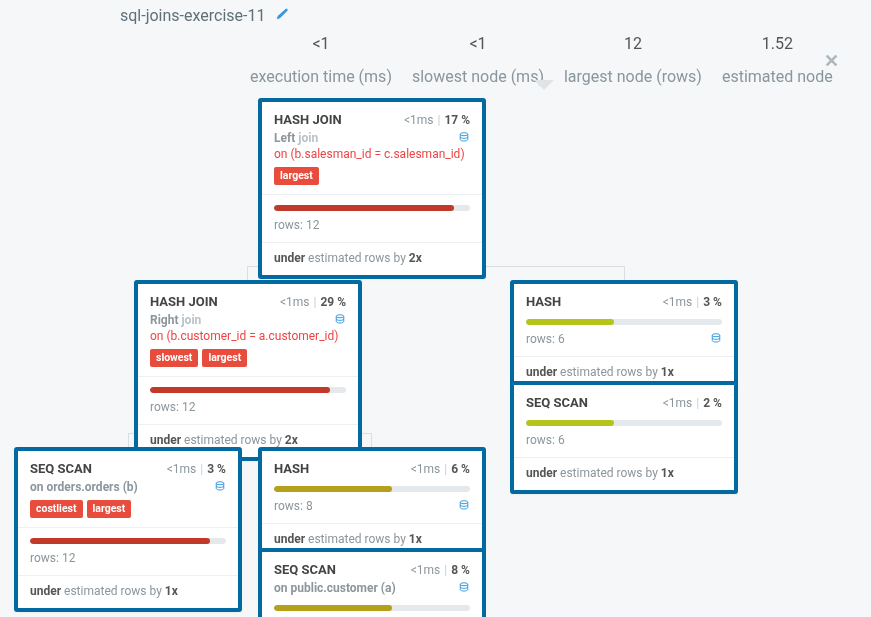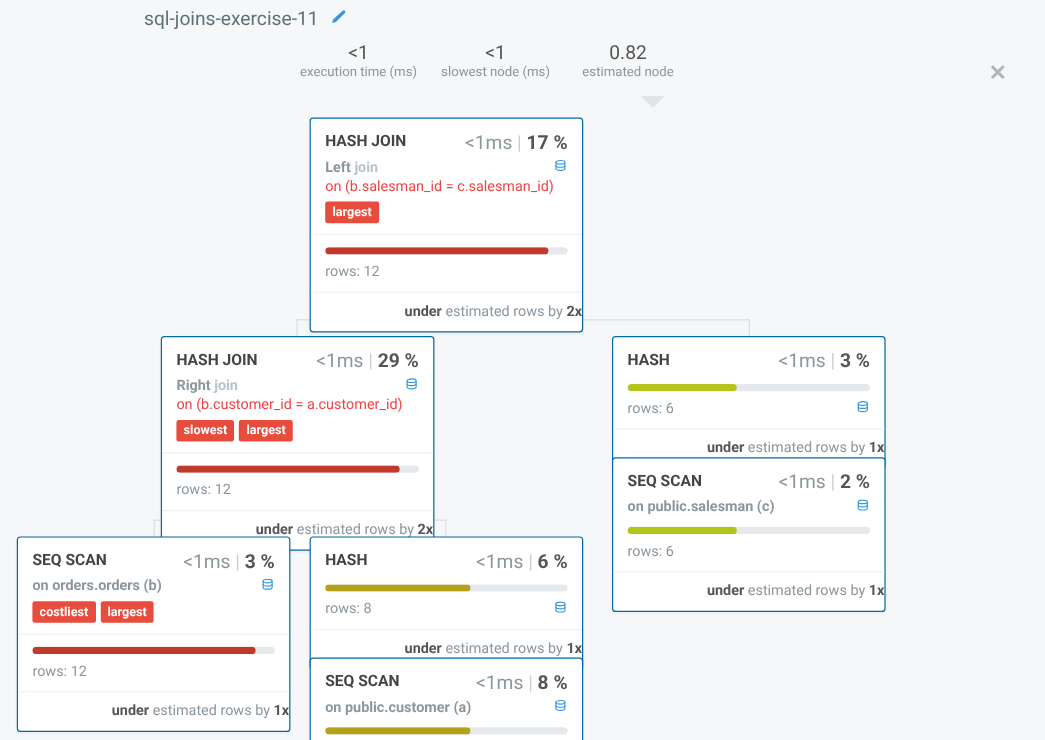--- a/index.html
+++ b/index.html
@@ -25,66 +25,66 @@
   .header .pencil { color: #3498db; font-size: 14px; cursor: pointer; }
 
   .metrics {
     position: absolute;
     left: 250px; top: 34px;
     display: flex; gap: 20px;
     color: #6b7b84;
   }
   .metric { text-align: center; min-width: 90px; }
   .metric .val { font-size: 16px; color: #555; }
-  .metric .lbl { font-size: 11px; color: #8a969d; margin-top: 0; }
+  .metric .lbl { font-size: 16px; color: #8a969d; margin-top: 14px; }
 
   .close-x {
     position: absolute; right: 32px; top: 50px;
     color: #aeb7bc; font-size: 18px; cursor: pointer; font-weight: bold;
   }
 
   .arrow-down {
     position: absolute;
     left: 534px; top: 80px;
     width: 0; height: 0;
     border-left: 10px solid transparent;
     border-right: 10px solid transparent;
     border-top: 10px solid #e0e4e6;
   }
 
   .node {
     position: absolute;
     background: #fff;
-    border: 1px solid #0369a1;
+    border: 4px solid #0369a1;
     border-radius: 3px;
     box-shadow: 0 1px 2px rgba(0,0,0,0.04);
     padding: 10px 12px 10px 12px;
     width: 228px;
   }
   .node .row1 { display:flex; justify-content: space-between; align-items:center; }
   .node .title { font-weight: 700; color: #444; font-size: 13px; }
-  .node .meta { color:#8b969d; font-size: 16px; }
+  .node .meta { color:#8b969d; font-size: 12px; }
   .node .meta b { color:#555; font-weight:700; }
   .node .sep { margin: 0 4px; color:#c8cfd3; }
   .node .sub { color:#8b969d; font-size: 12px; margin-top: 4px; display:flex; justify-content: space-between; align-items:center;font-weight:bold; }
   .node .join-dim { color:#b9c2c8; }
   .node .cond { color:#ef4444; font-size: 12px; margin-top: 2px; }
   .badges { margin-top: 6px; display:flex; gap:4px; }
   .badge {
     background:#e74c3c; color:#fff; font-size:10.5px; font-weight:700;
     padding:2px 6px 3px; border-radius:2px;
   }
   .divider { border:none; border-top:1px solid #edf0f2; margin:9px -12px 0; }
   .bar-wrap { height:6px; background:#e6e9eb; border-radius:3px; margin-top:10px; overflow:hidden; }
   .bar { height:100%; border-radius:3px; }
   .bar.red { background:#c0392b; }
   .bar.olive { background:#b5a01a; }
   .bar.yellowgreen { background:#b5c41a; }
   .rows-line { margin-top:7px; color:#8b969d; font-size:12px; display:flex; justify-content: space-between; align-items:center; }
-  .estline { margin-top:10px; color:#8b969d; font-size:12px; border-top:1px solid #edf0f2; padding-top:8px; margin-left:-12px; margin-right:-12px; padding-left:12px;text-align:right; }
+  .estline { margin-top:10px; color:#8b969d; font-size:12px; border-top:1px solid #edf0f2; padding-top:8px; margin-left:-12px; margin-right:-12px; padding-left:12px; }
   .estline b { color:#555; }
   .db-icon { width:12px; height:12px; display:inline-block; }
   .db-icon svg { width:12px; height:12px; }
 
   .connector { position:absolute; background:#d9dee1; }
   .connector.v { width:1px; }
   .connector.h { height:1px; }
 </style>
 </head>
 <body>
@@ -103,21 +103,25 @@
   <div class="metrics">
     <div class="metric">
       <div class="val">&lt;1</div>
       <div class="lbl">execution time (ms)</div>
     </div>
     <div class="metric">
       <div class="val">&lt;1</div>
       <div class="lbl">slowest node (ms)</div>
     </div>
     <div class="metric">
-      <div class="val">0.82</div>
+      <div class="val">12</div>
+      <div class="lbl">largest node (rows)</div>
+    </div>
+    <div class="metric">
+      <div class="val">1.52</div>
       <div class="lbl">estimated node</div>
     </div>
   </div>
 
   <div class="close-x">✕</div>
   <div class="arrow-down"></div>
 
   <div class="connector v" style="left:372px; top:252px; height:14px;"></div>
   <div class="connector h" style="left:247px; top:266px; width:378px;"></div>
   <div class="connector v" style="left:247px; top:266px; height:14px;"></div>
@@ -206,28 +210,20 @@
     <div class="estline"><b>under</b><span> estimated rows by </span><b>1x</b></div>
   </div>
 
   <div class="node" style="left:510px; top:381px;">
     <div class="row1">
       <span class="title">SEQ SCAN</span>
       <span class="meta">
         <span>&lt;1ms</span><span class="sep">|</span><b>2 %</b>
       </span>
     </div>
-    <div class="sub">
-      <span>on public.salesman (c)</span>
-      <span class="db-icon"><svg viewBox="0 0 16 16">
-            <ellipse cx="8" cy="3" rx="5" ry="2" fill="none" stroke="#3498db" stroke-width="1.3"></ellipse>
-            <path d="M3 3v7c0 1.1 2.2 2 5 2s5-.9 5-2V3" fill="none" stroke="#3498db" stroke-width="1.3"></path>
-            <path d="M3 6.5c0 1.1 2.2 2 5 2s5-.9 5-2" fill="none" stroke="#3498db" stroke-width="1.3"></path>
-          </svg></span>
-    </div>
     <div class="bar-wrap">
         <div class="bar yellowgreen" style="width:45%"></div>
       </div>
     <div class="rows-line">rows: 6</div>
     <div class="estline"><b>under</b><span> estimated rows by </span><b>1x</b></div>
   </div>
 
   <div class="node" style="left:14px; top:447px;">
     <div class="row1">
       <span class="title">SEQ SCAN</span>

